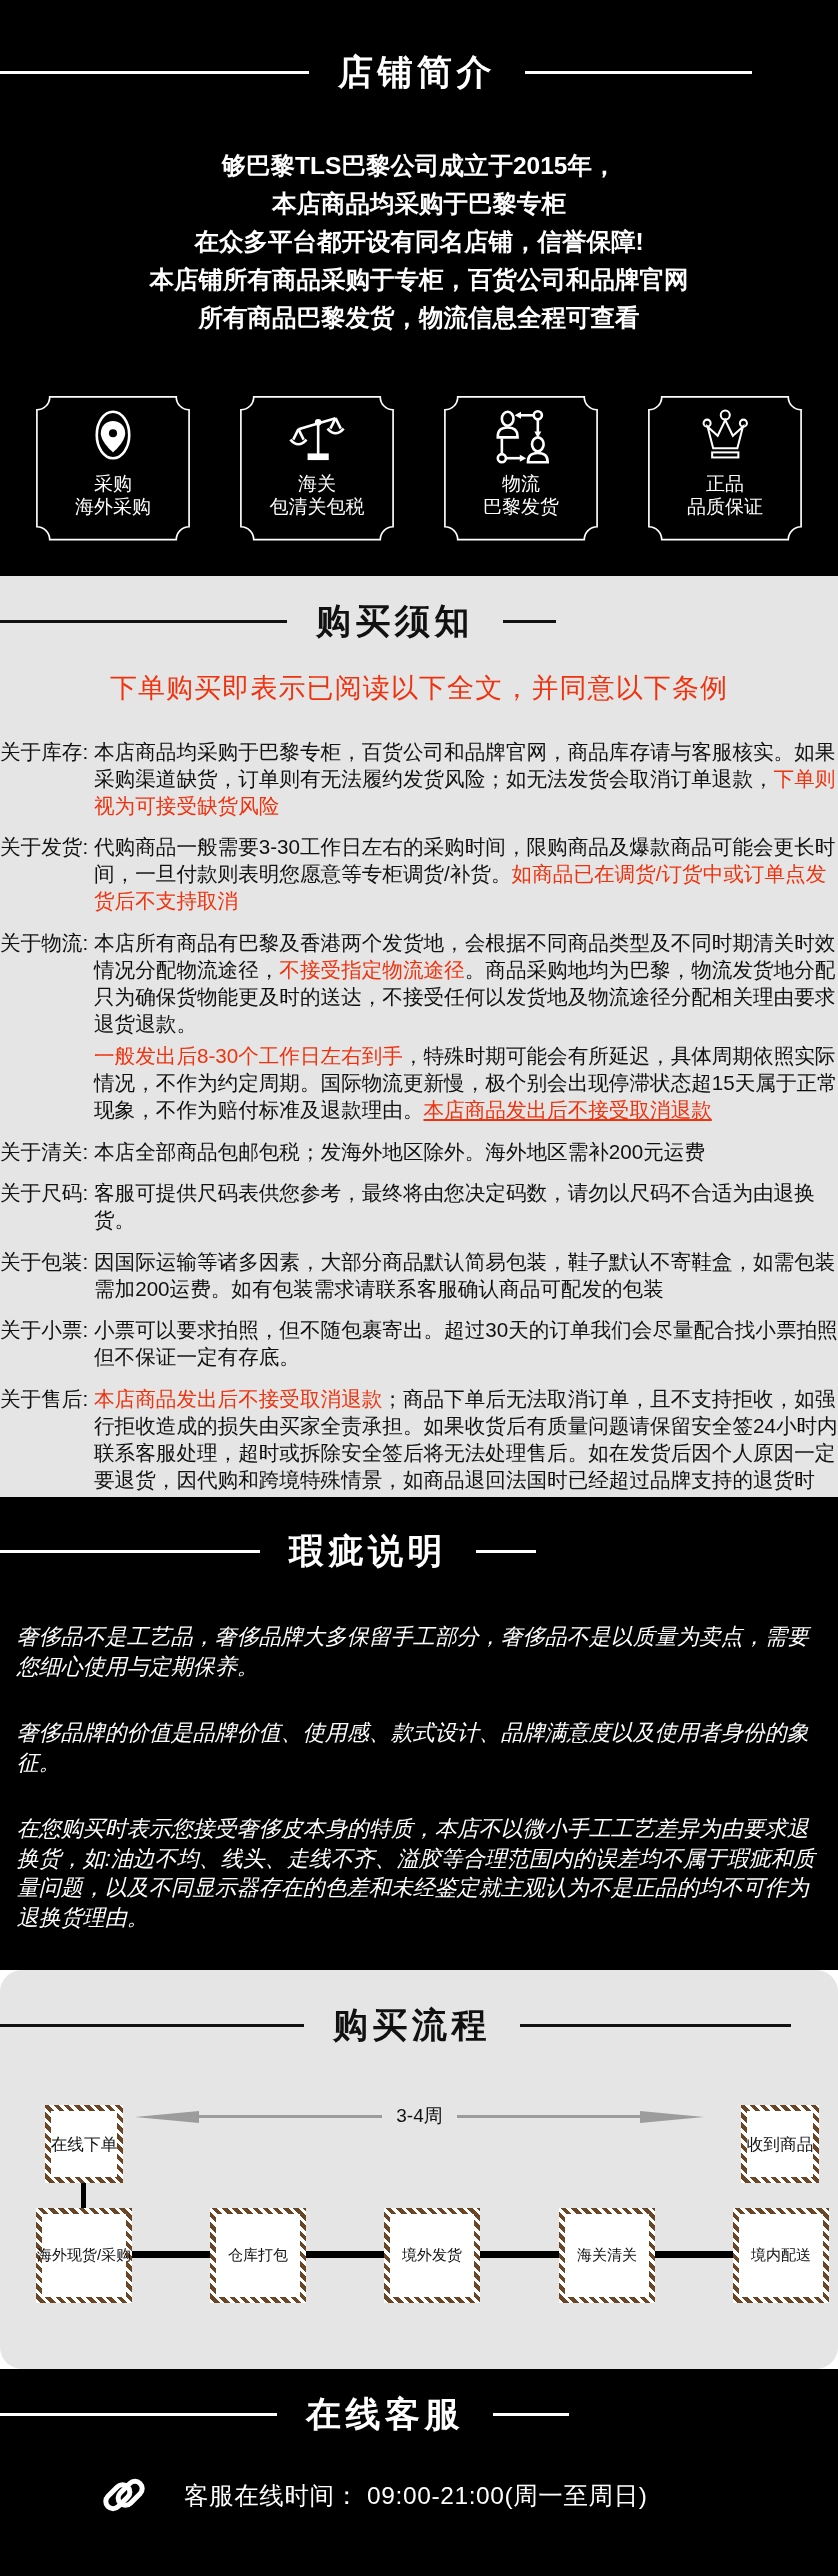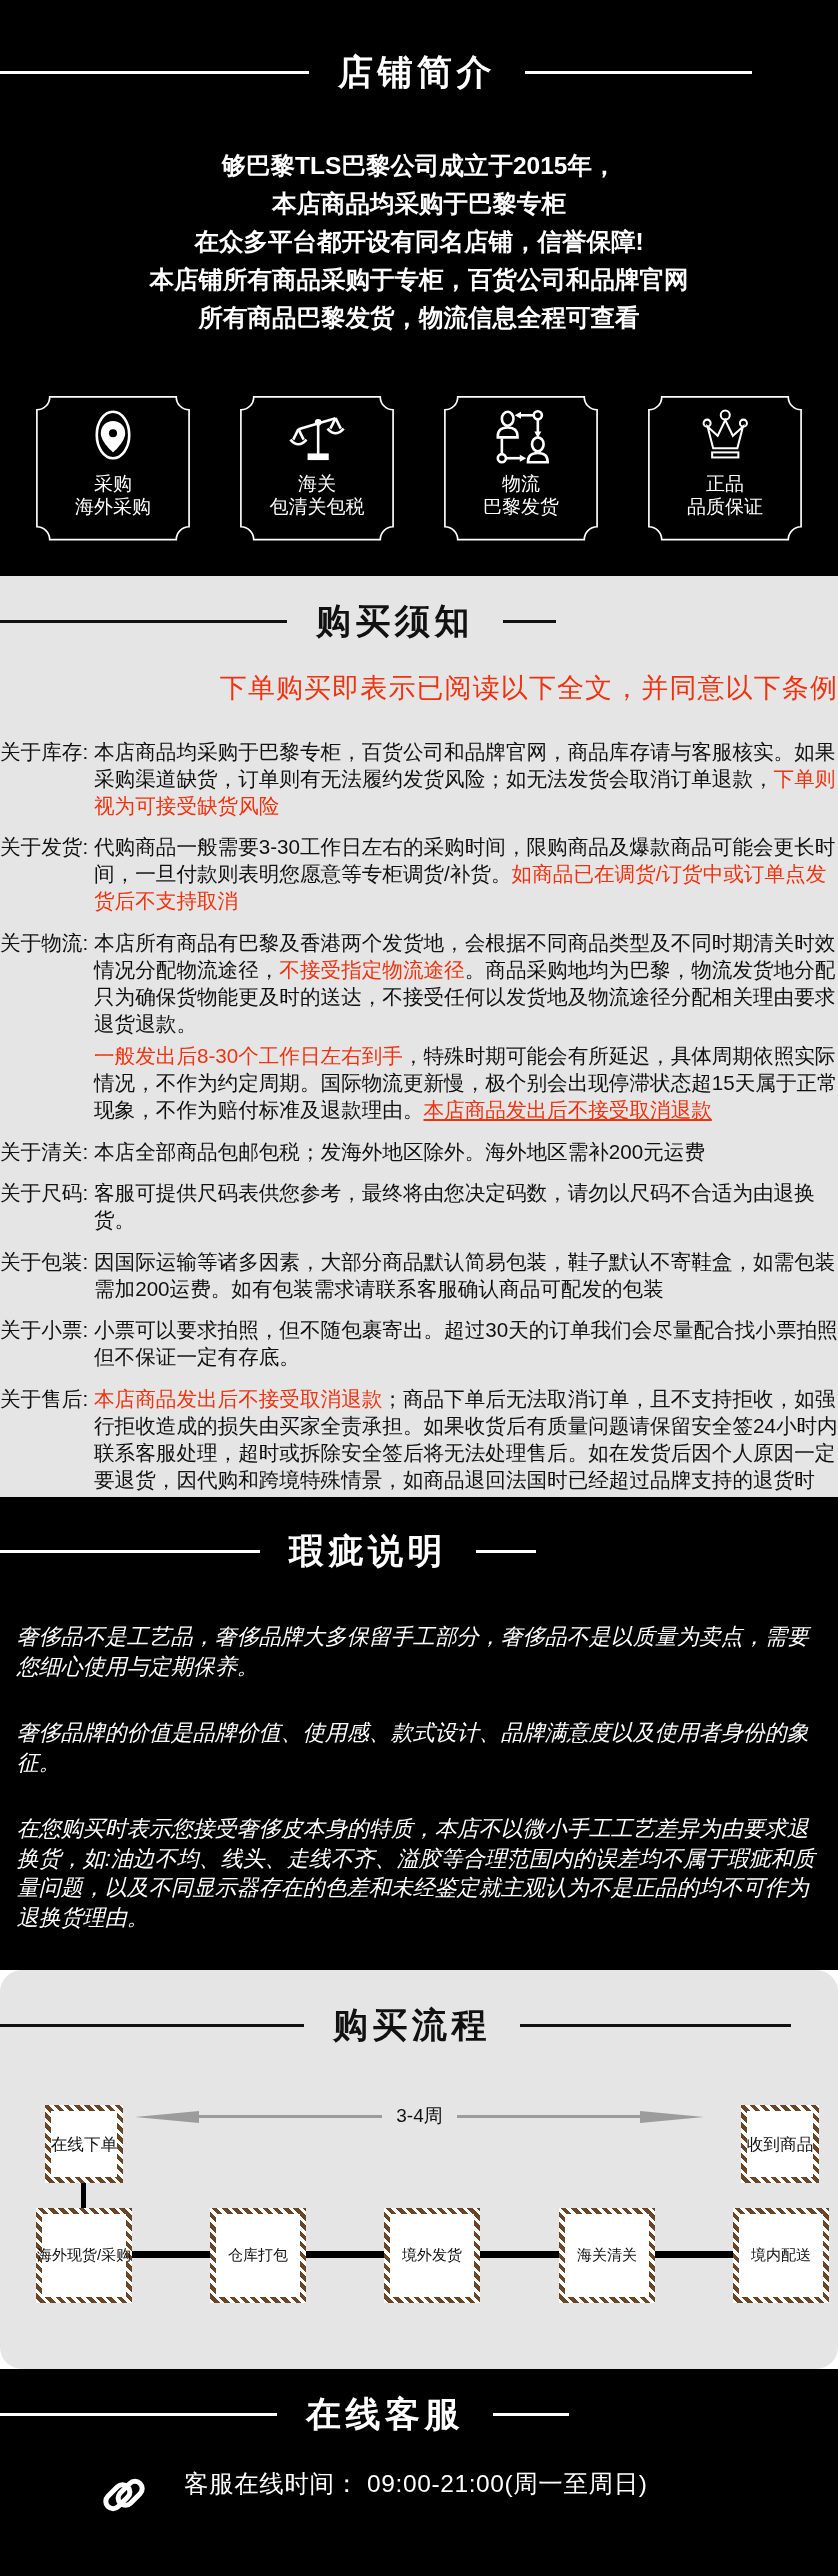--- a/index.html
+++ b/index.html
@@ -22,21 +22,21 @@
   
   .s1{height:576px;padding-top:49px;}
   .intro-lines{margin-top:51px;text-align:center;font-size:24.5px;font-weight:700;line-height:38px;}
   .features{margin-top:56px;display:flex;justify-content:space-between;padding:0 33px;}
   .feature{position:relative;width:160px;height:150px;text-align:center;}
   .feature .frame{position:absolute;inset:0;}
   .feature .ficon{margin-top:13.4px;height:58px;}
   .feature .flabel{margin-top:5.6px;font-size:19px;line-height:23.4px;}
   
   .s2{height:921px;padding-top:22px;}
-  .warning{margin-top:24.5px;text-align:right;font-size:27px;color:var(--red);letter-spacing:1.1px;}
+  .warning{margin-top:24.5px;text-align:center;font-size:27px;color:var(--red);letter-spacing:1.1px;}
   .notice-items{margin-top:32px;font-size:20.6px;line-height:27px;color:#111;}
   .notice-item{position:relative;padding-left:94px;margin-bottom:14.5px;}
   .notice-label{position:absolute;left:0;top:0;}
   .notice-item p{margin:0 0 5.6px 0;}
   .red{color:var(--red);}
   .u{text-decoration:underline;}
   
   .s3{height:473px;padding-top:31px;}
   .defects{padding:0 16.7px;font-size:22px;line-height:29.5px;font-style:italic;}
   .defects p{margin:0 0 37px 0;}
@@ -52,21 +52,21 @@
   .hconn{position:absolute;top:202px;height:7.2px;background:#000;z-index:1;}
   .vconn{position:absolute;left:81px;top:132px;width:5px;height:28px;background:#000;z-index:1;}
   .arrow-row{position:absolute;left:135px;width:569px;top:58px;height:19px;display:flex;align-items:center;}
   .ah{width:0;height:0;border-top:6.1px solid transparent;border-bottom:6.1px solid transparent;}
   .ah.left{border-right:64px solid var(--gray);}
   .ah.right{border-left:64px solid var(--gray);}
   .ashaft{flex:1;height:3.3px;background:var(--gray);}
   .aduration{margin:0 14.5px;font-size:19px;color:#111;transform:translateY(-1.1px);white-space:nowrap;}
   
   .s5{height:207px;padding-top:22px;}
-  .contact{margin-top:29px;padding-left:96px;display:flex;}
+  .contact{margin-top:29px;padding-left:96px;display:flex;align-items:center;}
   .contact .ctext{margin-left:32px;font-size:24.5px;letter-spacing:0.6px;}
 </style>
 </head>
 <body>
 
 <div class="sec dark s1">
   <div class="trow">
     <span class="tline l"></span>
     <h2>店铺简介</h2>
     <span class="tline r"></span>

